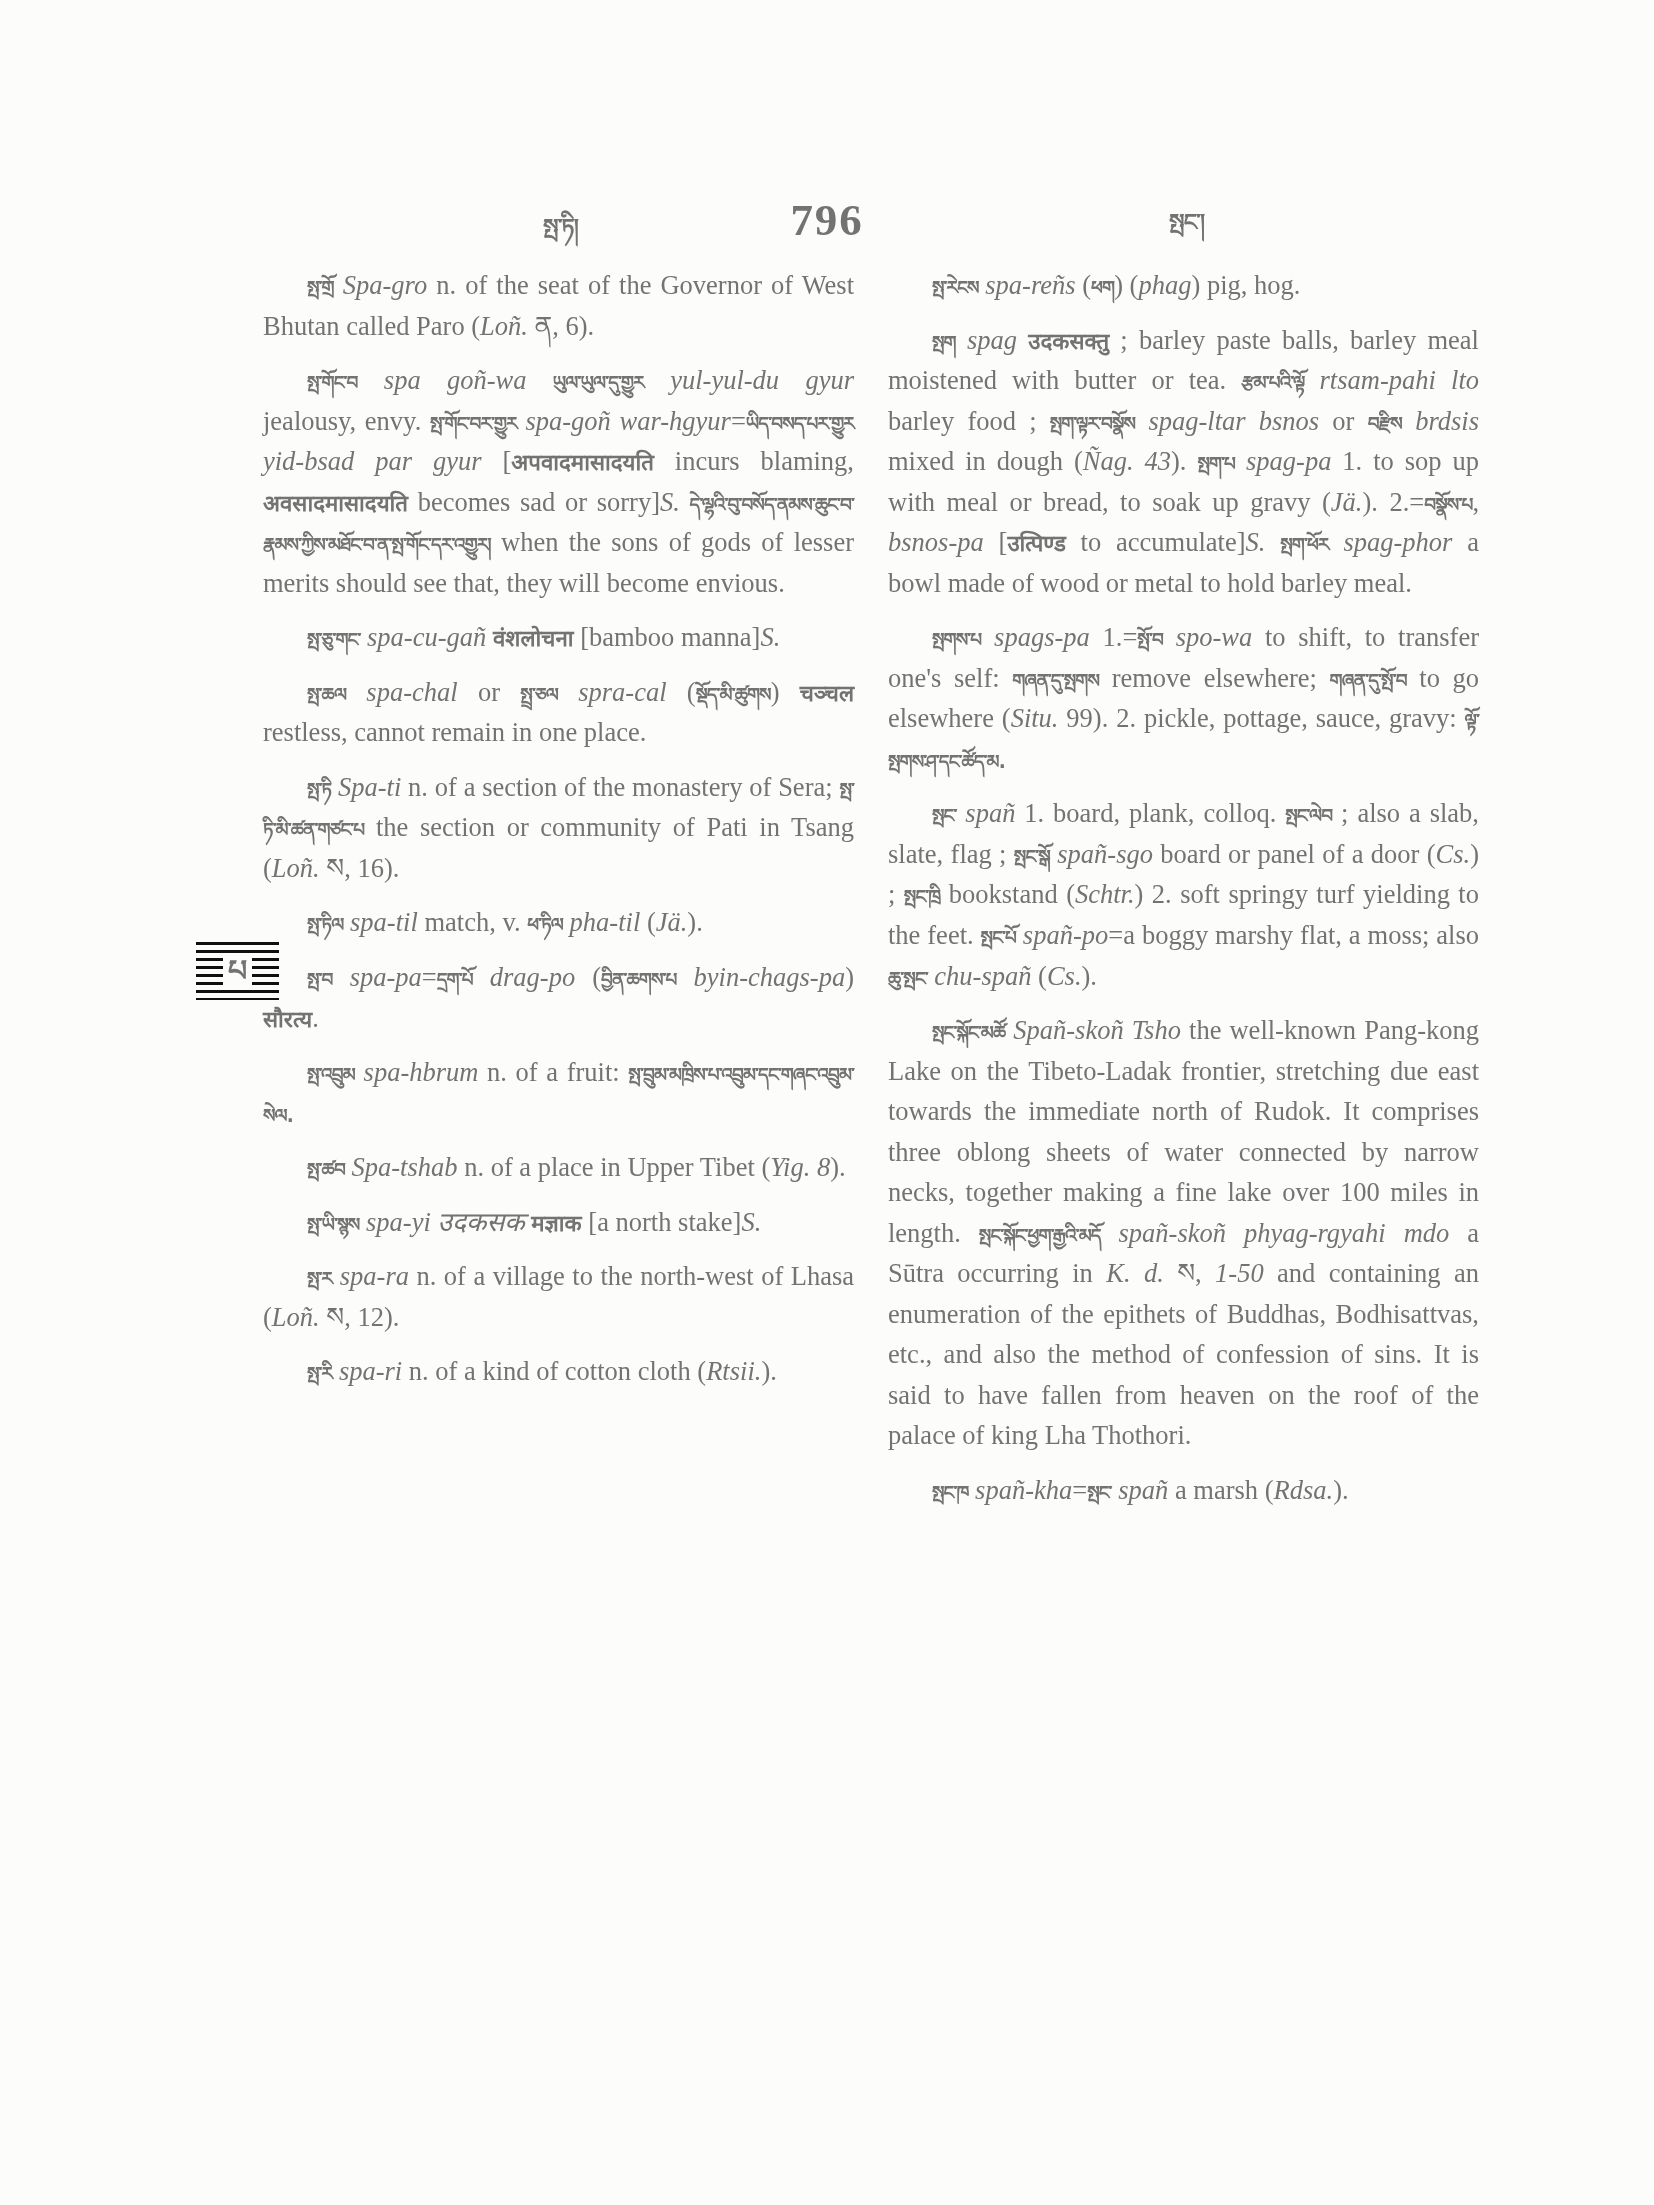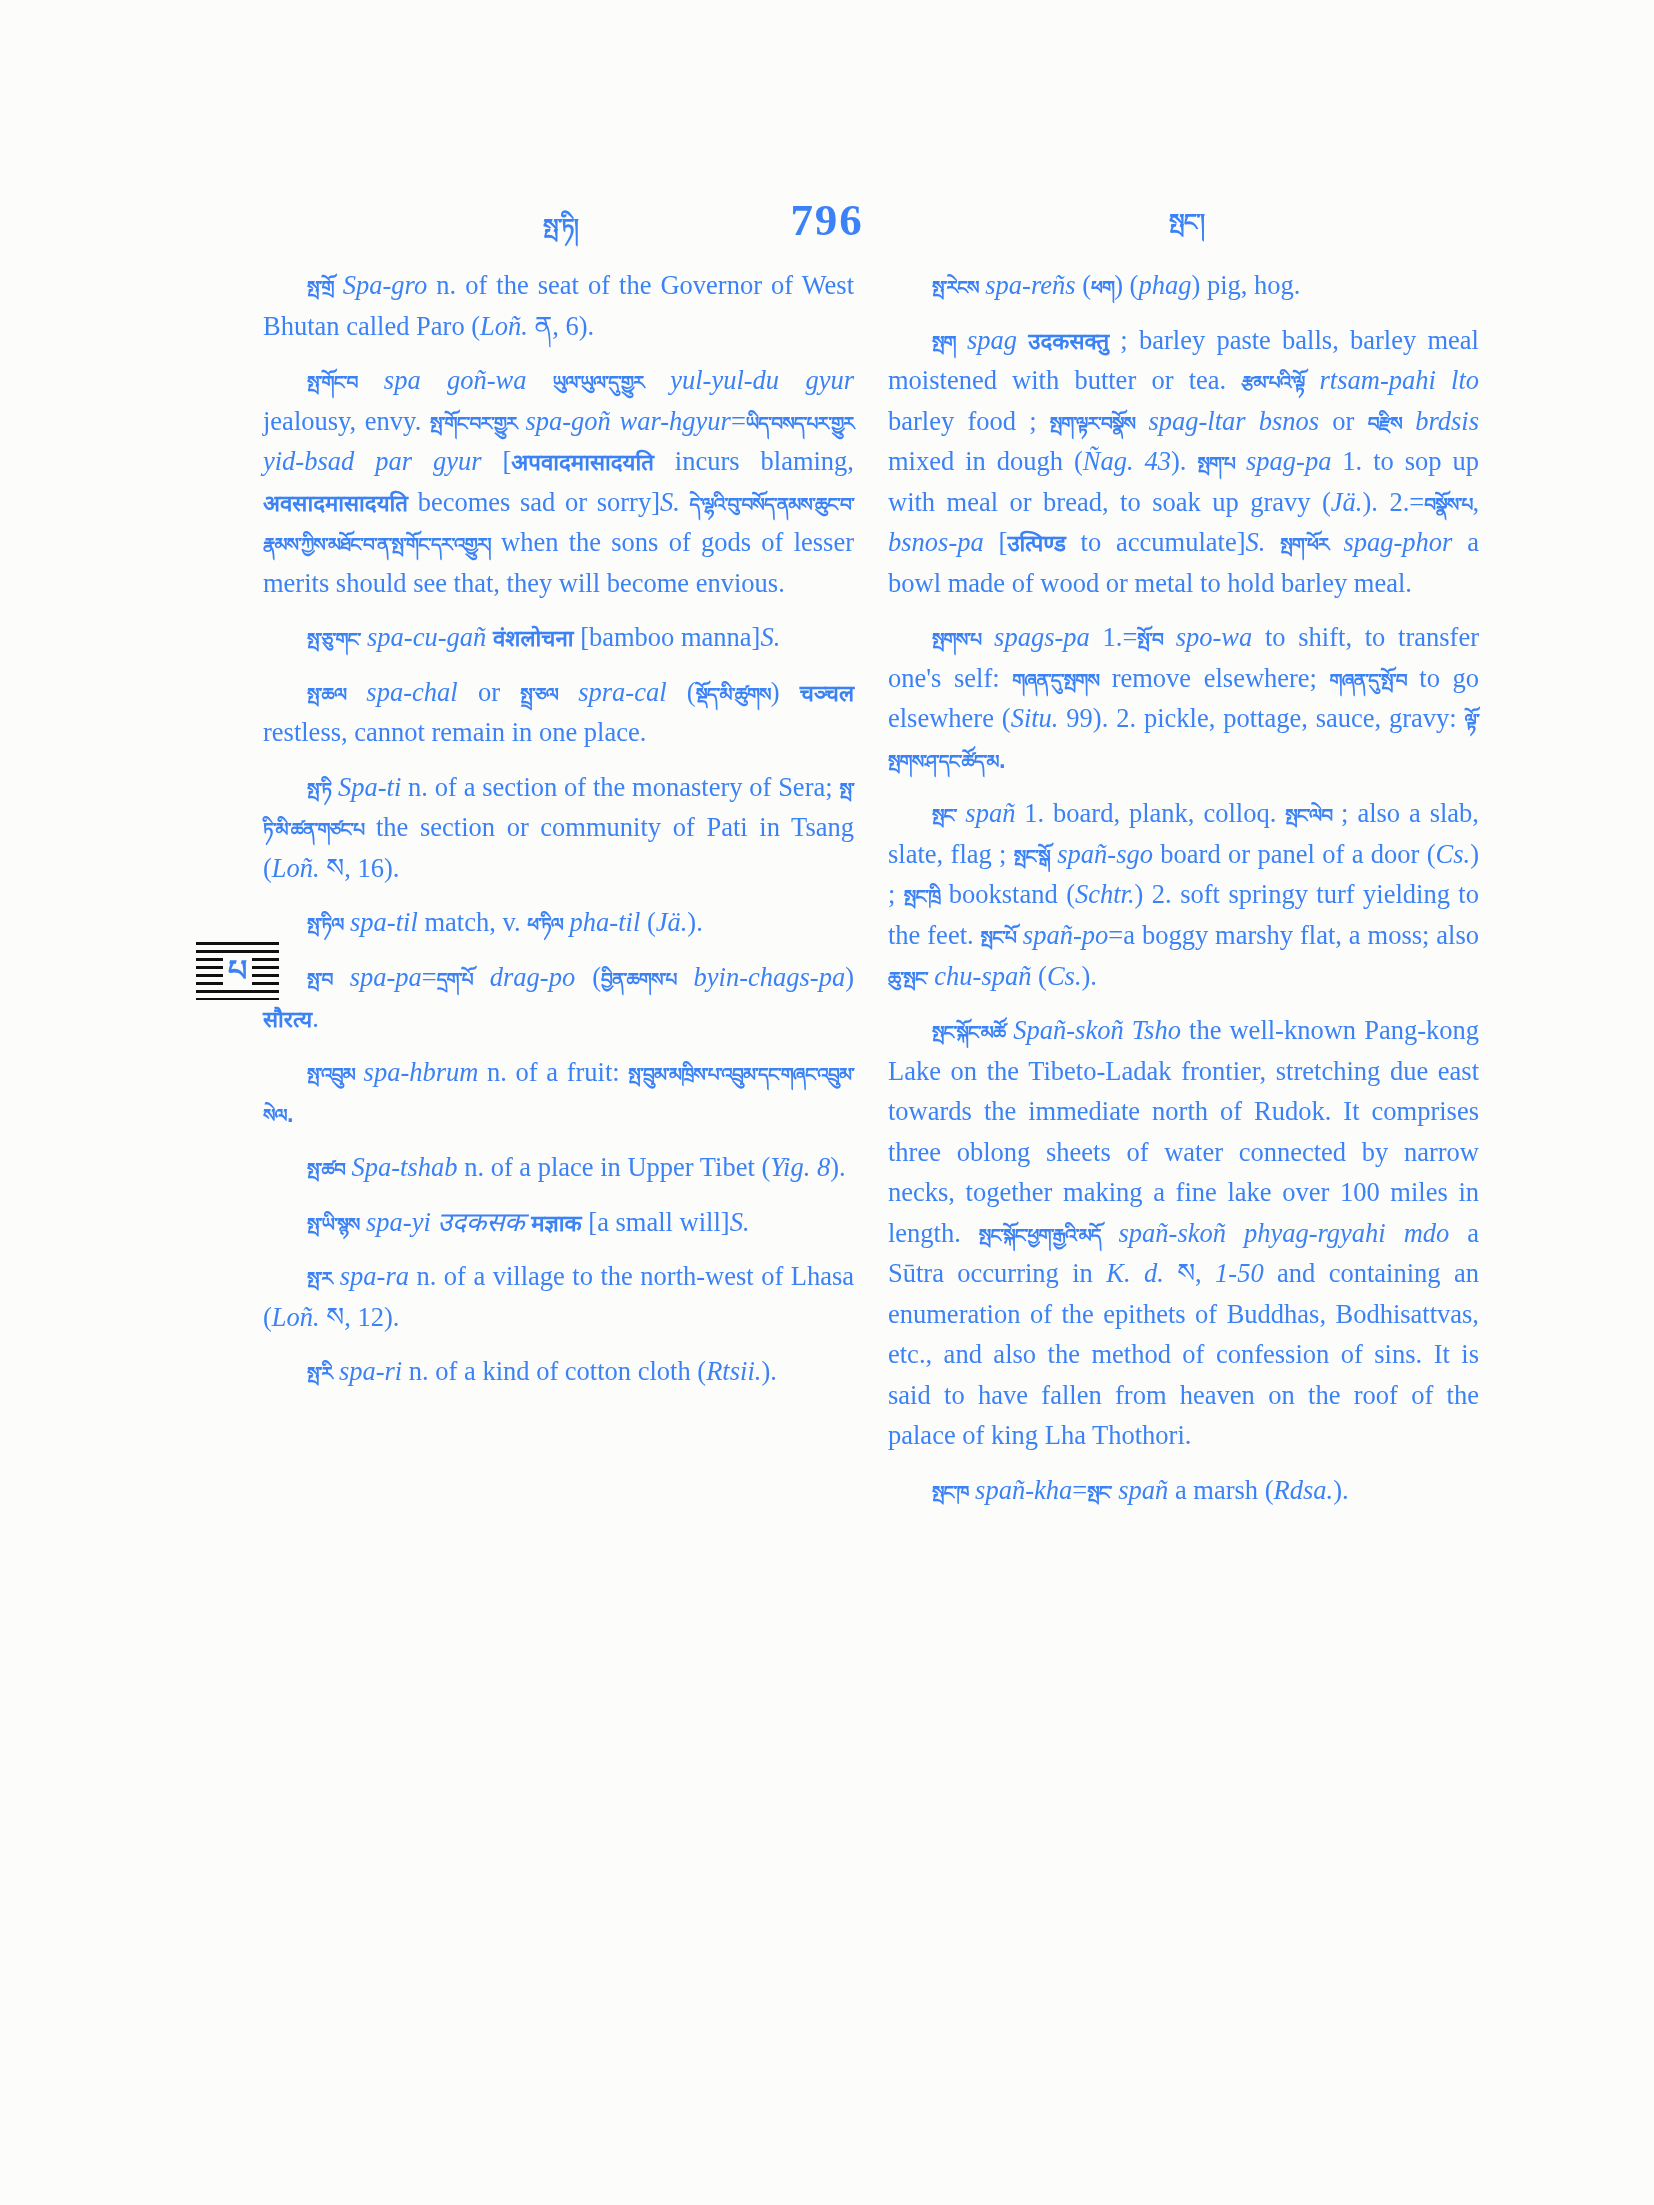--- a/index.html
+++ b/index.html
@@ -2,21 +2,21 @@
 <html style="font-size:14px"><head>
 <meta charset="utf-8">
 <style>
   html,body{margin:0;padding:0;}
   #page{
     position:relative;
     width:1654px;height:2206px;
     background:#fcfcfa;
     overflow:hidden;
     font-family:"Liberation Serif", serif;
-    color:#3b82f6;
+    color:#737373;
   }
   
   #header{position:absolute;top:192px;left:0;width:1654px;height:62px;}
   .guide-word{position:absolute;font-family:"DejaVu Sans",sans-serif;font-size:23px;font-weight:bold;letter-spacing:-0.9px;}
   #guide-left{left:543px;top:8.8px;}
   #guide-right{left:1169px;top:3.5px;text-align:right;}
   #page-number{position:absolute;left:0;width:100%;text-align:center;top:1.8px;font-size:45px;font-weight:bold;letter-spacing:1.8px;}
   
   #thumb-tab{
     position:absolute;left:196px;top:942px;width:83px;height:58px;
@@ -59,21 +59,21 @@
     <div class="column">
         <p class="entry"><span class="seg-tib">སྤ་གྲོ</span><span class="seg-head"> Spa-gro</span><span class="seg-en"> n. of the seat of the Governor of West Bhutan called Paro (</span><span class="seg-it">Loñ.</span><span class="seg-en"> ན, 6).</span></p>
         <p class="entry"><span class="seg-tib">སྤ་གོང་བ</span><span class="seg-head"> spa goñ-wa </span><span class="seg-tib">ཡུལ་ཡུལ་དུ་གྱུར</span><span class="seg-head"> yul-yul-du gyur</span><span class="seg-en"> jealousy, envy. </span><span class="seg-tib">སྤ་གོང་བར་གྱུར</span><span class="seg-head"> spa-goñ war-hgyur</span><span class="seg-en">=</span><span class="seg-tib">ཡིད་བསད་པར་གྱུར</span><span class="seg-head"> yid-bsad par gyur</span><span class="seg-en"> [</span><span class="seg-skt">अपवादमासादयति</span><span class="seg-en"> incurs blaming, </span><span class="seg-skt">अवसादमासादयति</span><span class="seg-en"> becomes sad or sorry]</span><span class="seg-it">S.</span><span class="seg-en"> </span><span class="seg-tib">དེ་ལྷའི་བུ་བསོད་ནམས་ཆུང་བ་རྣམས་ཀྱིས་མཐོང་བ་ན་སྤ་གོང་དར་འགྱུར།</span><span class="seg-en"> when the sons of gods of lesser merits should see that, they will become envious.</span></p>
         <p class="entry"><span class="seg-tib">སྤ་ཅུ་གང་</span><span class="seg-head"> spa-cu-gañ </span><span class="seg-skt">वंशलोचना</span><span class="seg-en"> [bamboo manna]</span><span class="seg-it">S.</span></p>
         <p class="entry"><span class="seg-tib">སྤ་ཆལ</span><span class="seg-head"> spa-chal</span><span class="seg-en"> or </span><span class="seg-tib">སྤྲ་ཅལ</span><span class="seg-head"> spra-cal</span><span class="seg-en"> (</span><span class="seg-tib">སྡོད་མི་ཚུགས</span><span class="seg-en">) </span><span class="seg-skt">चञ्चल</span><span class="seg-en"> restless, cannot remain in one place.</span></p>
         <p class="entry"><span class="seg-tib">སྤ་ཏི</span><span class="seg-head"> Spa-ti</span><span class="seg-en"> n. of a section of the monastery of Sera; </span><span class="seg-tib">སྤ་ཏི་མི་ཚན་གཙང་པ</span><span class="seg-en"> the section or community of Pati in Tsang (</span><span class="seg-it">Loñ.</span><span class="seg-en"> ས, 16).</span></p>
         <p class="entry"><span class="seg-tib">སྤ་ཏིལ</span><span class="seg-head"> spa-til</span><span class="seg-en"> match, v. </span><span class="seg-tib">ཕ་ཏིལ</span><span class="seg-head"> pha-til</span><span class="seg-en"> (</span><span class="seg-it">Jä.</span><span class="seg-en">).</span></p>
         <p class="entry"><span class="seg-tib">སྤ་བ</span><span class="seg-head"> spa-pa</span><span class="seg-en">=</span><span class="seg-tib">དྲག་པོ</span><span class="seg-head"> drag-po</span><span class="seg-en"> (</span><span class="seg-tib">བྱིན་ཆགས་པ</span><span class="seg-head"> byin-chags-pa</span><span class="seg-en">) </span><span class="seg-skt">सौरत्य</span><span class="seg-en">.</span></p>
         <p class="entry"><span class="seg-tib">སྤ་འབྲུམ</span><span class="seg-head"> spa-hbrum</span><span class="seg-en"> n. of a fruit: </span><span class="seg-tib">སྤ་བྲུམ་མཁྲིས་པ་འབྲུམ་དང་གཞང་འབྲུམ་སེལ.</span></p>
         <p class="entry"><span class="seg-tib">སྤ་ཚབ</span><span class="seg-head"> Spa-tshab</span><span class="seg-en"> n. of a place in Upper Tibet (</span><span class="seg-it">Yig. 8</span><span class="seg-en">).</span></p>
-        <p class="entry"><span class="seg-tib">སྤ་ཡི་སྙས</span><span class="seg-head"> spa-yi उदकसक </span><span class="seg-skt">मज्ञाक</span><span class="seg-en"> [a small will]</span><span class="seg-it">S.</span></p>
+        <p class="entry"><span class="seg-tib">སྤ་ཡི་སྙས</span><span class="seg-head"> spa-yi उदकसक </span><span class="seg-skt">मज्ञाक</span><span class="seg-en"> [a north stake]</span><span class="seg-it">S.</span></p>
         <p class="entry"><span class="seg-tib">སྤ་ར</span><span class="seg-head"> spa-ra</span><span class="seg-en"> n. of a village to the north-west of Lhasa (</span><span class="seg-it">Loñ.</span><span class="seg-en"> ས, 12).</span></p>
         <p class="entry"><span class="seg-tib">སྤ་རི</span><span class="seg-head"> spa-ri</span><span class="seg-en"> n. of a kind of cotton cloth (</span><span class="seg-it">Rtsii.</span><span class="seg-en">).</span></p>
       </div>
     <div class="column">
         <p class="entry"><span class="seg-tib">སྤ་རེངས</span><span class="seg-head"> spa-reñs</span><span class="seg-en"> (</span><span class="seg-tib">ཕག</span><span class="seg-en">) (</span><span class="seg-head">phag</span><span class="seg-en">) pig, hog.</span></p>
         <p class="entry"><span class="seg-tib">སྤག</span><span class="seg-head"> spag </span><span class="seg-skt">उदकसक्तु</span><span class="seg-en"> ; barley paste balls, barley meal moistened with butter or tea. </span><span class="seg-tib">རྩམ་པའི་ལྟོ</span><span class="seg-head"> rtsam-pahi lto</span><span class="seg-en"> barley food ; </span><span class="seg-tib">སྤག་ལྟར་བསྣོས</span><span class="seg-head"> spag-ltar bsnos</span><span class="seg-en"> or </span><span class="seg-tib">བརྫིས</span><span class="seg-head"> brdsis</span><span class="seg-en"> mixed in dough (</span><span class="seg-it">Ñag. 43</span><span class="seg-en">). </span><span class="seg-tib">སྤག་པ</span><span class="seg-head"> spag-pa</span><span class="seg-en"> 1. to sop up with meal or bread, to soak up gravy (</span><span class="seg-it">Jä.</span><span class="seg-en">). 2.=</span><span class="seg-tib">བསྣོས་པ</span><span class="seg-en">, </span><span class="seg-head">bsnos-pa</span><span class="seg-en"> [</span><span class="seg-skt">उत्पिण्ड</span><span class="seg-en"> to accumulate]</span><span class="seg-it">S.</span><span class="seg-en"> </span><span class="seg-tib">སྤག་ཕོར</span><span class="seg-head"> spag-phor</span><span class="seg-en"> a bowl made of wood or metal to hold barley meal.</span></p>
         <p class="entry"><span class="seg-tib">སྤགས་པ</span><span class="seg-head"> spags-pa</span><span class="seg-en"> 1.=</span><span class="seg-tib">སྤོ་བ</span><span class="seg-head"> spo-wa</span><span class="seg-en"> to shift, to transfer one's self: </span><span class="seg-tib">གཞན་དུ་སྤགས</span><span class="seg-en"> remove elsewhere; </span><span class="seg-tib">གཞན་དུ་སྤོ་བ</span><span class="seg-en"> to go elsewhere (</span><span class="seg-it">Situ.</span><span class="seg-en"> 99). 2. pickle, pottage, sauce, gravy: </span><span class="seg-tib">ལྟོ་སྤགས་ཤ་དང་ཚོད་མ.</span></p>
         <p class="entry"><span class="seg-tib">སྤང་</span><span class="seg-head"> spañ</span><span class="seg-en"> 1. board, plank, colloq. </span><span class="seg-tib">སྤང་ལེབ</span><span class="seg-en"> ; also a slab, slate, flag ; </span><span class="seg-tib">སྤང་སྒོ</span><span class="seg-head"> spañ-sgo</span><span class="seg-en"> board or panel of a door (</span><span class="seg-it">Cs.</span><span class="seg-en">) ; </span><span class="seg-tib">སྤང་ཁྲི</span><span class="seg-en"> bookstand (</span><span class="seg-it">Schtr.</span><span class="seg-en">) 2. soft springy turf yielding to the feet. </span><span class="seg-tib">སྤང་པོ</span><span class="seg-head"> spañ-po</span><span class="seg-en">=a boggy marshy flat, a moss; also </span><span class="seg-tib">ཆུ་སྤང་</span><span class="seg-head"> chu-spañ</span><span class="seg-en"> (</span><span class="seg-it">Cs.</span><span class="seg-en">).</span></p>
         <p class="entry"><span class="seg-tib">སྤང་སྐོང་མཚོ</span><span class="seg-head"> Spañ-skoñ Tsho</span><span class="seg-en"> the well-known Pang-kong Lake on the Tibeto-Ladak frontier, stretching due east towards the immediate north of Rudok. It comprises three oblong sheets of water connected by narrow necks, together making a fine lake over 100 miles in length. </span><span class="seg-tib">སྤང་སྐོང་ཕྱག་རྒྱའི་མདོ</span><span class="seg-head"> spañ-skoñ phyag-rgyahi mdo</span><span class="seg-en"> a Sūtra occurring in </span><span class="seg-it">K. d.</span><span class="seg-en"> ས, </span><span class="seg-it">1-50</span><span class="seg-en"> and containing an enumeration of the epithets of Buddhas, Bodhisattvas, etc., and also the method of confession of sins. It is said to have fallen from heaven on the roof of the palace of king Lha Thothori.</span></p>
         <p class="entry"><span class="seg-tib">སྤང་ཁ</span><span class="seg-head"> spañ-kha</span><span class="seg-en">=</span><span class="seg-tib">སྤང་</span><span class="seg-head"> spañ</span><span class="seg-en"> a marsh (</span><span class="seg-it">Rdsa.</span><span class="seg-en">).</span></p>

